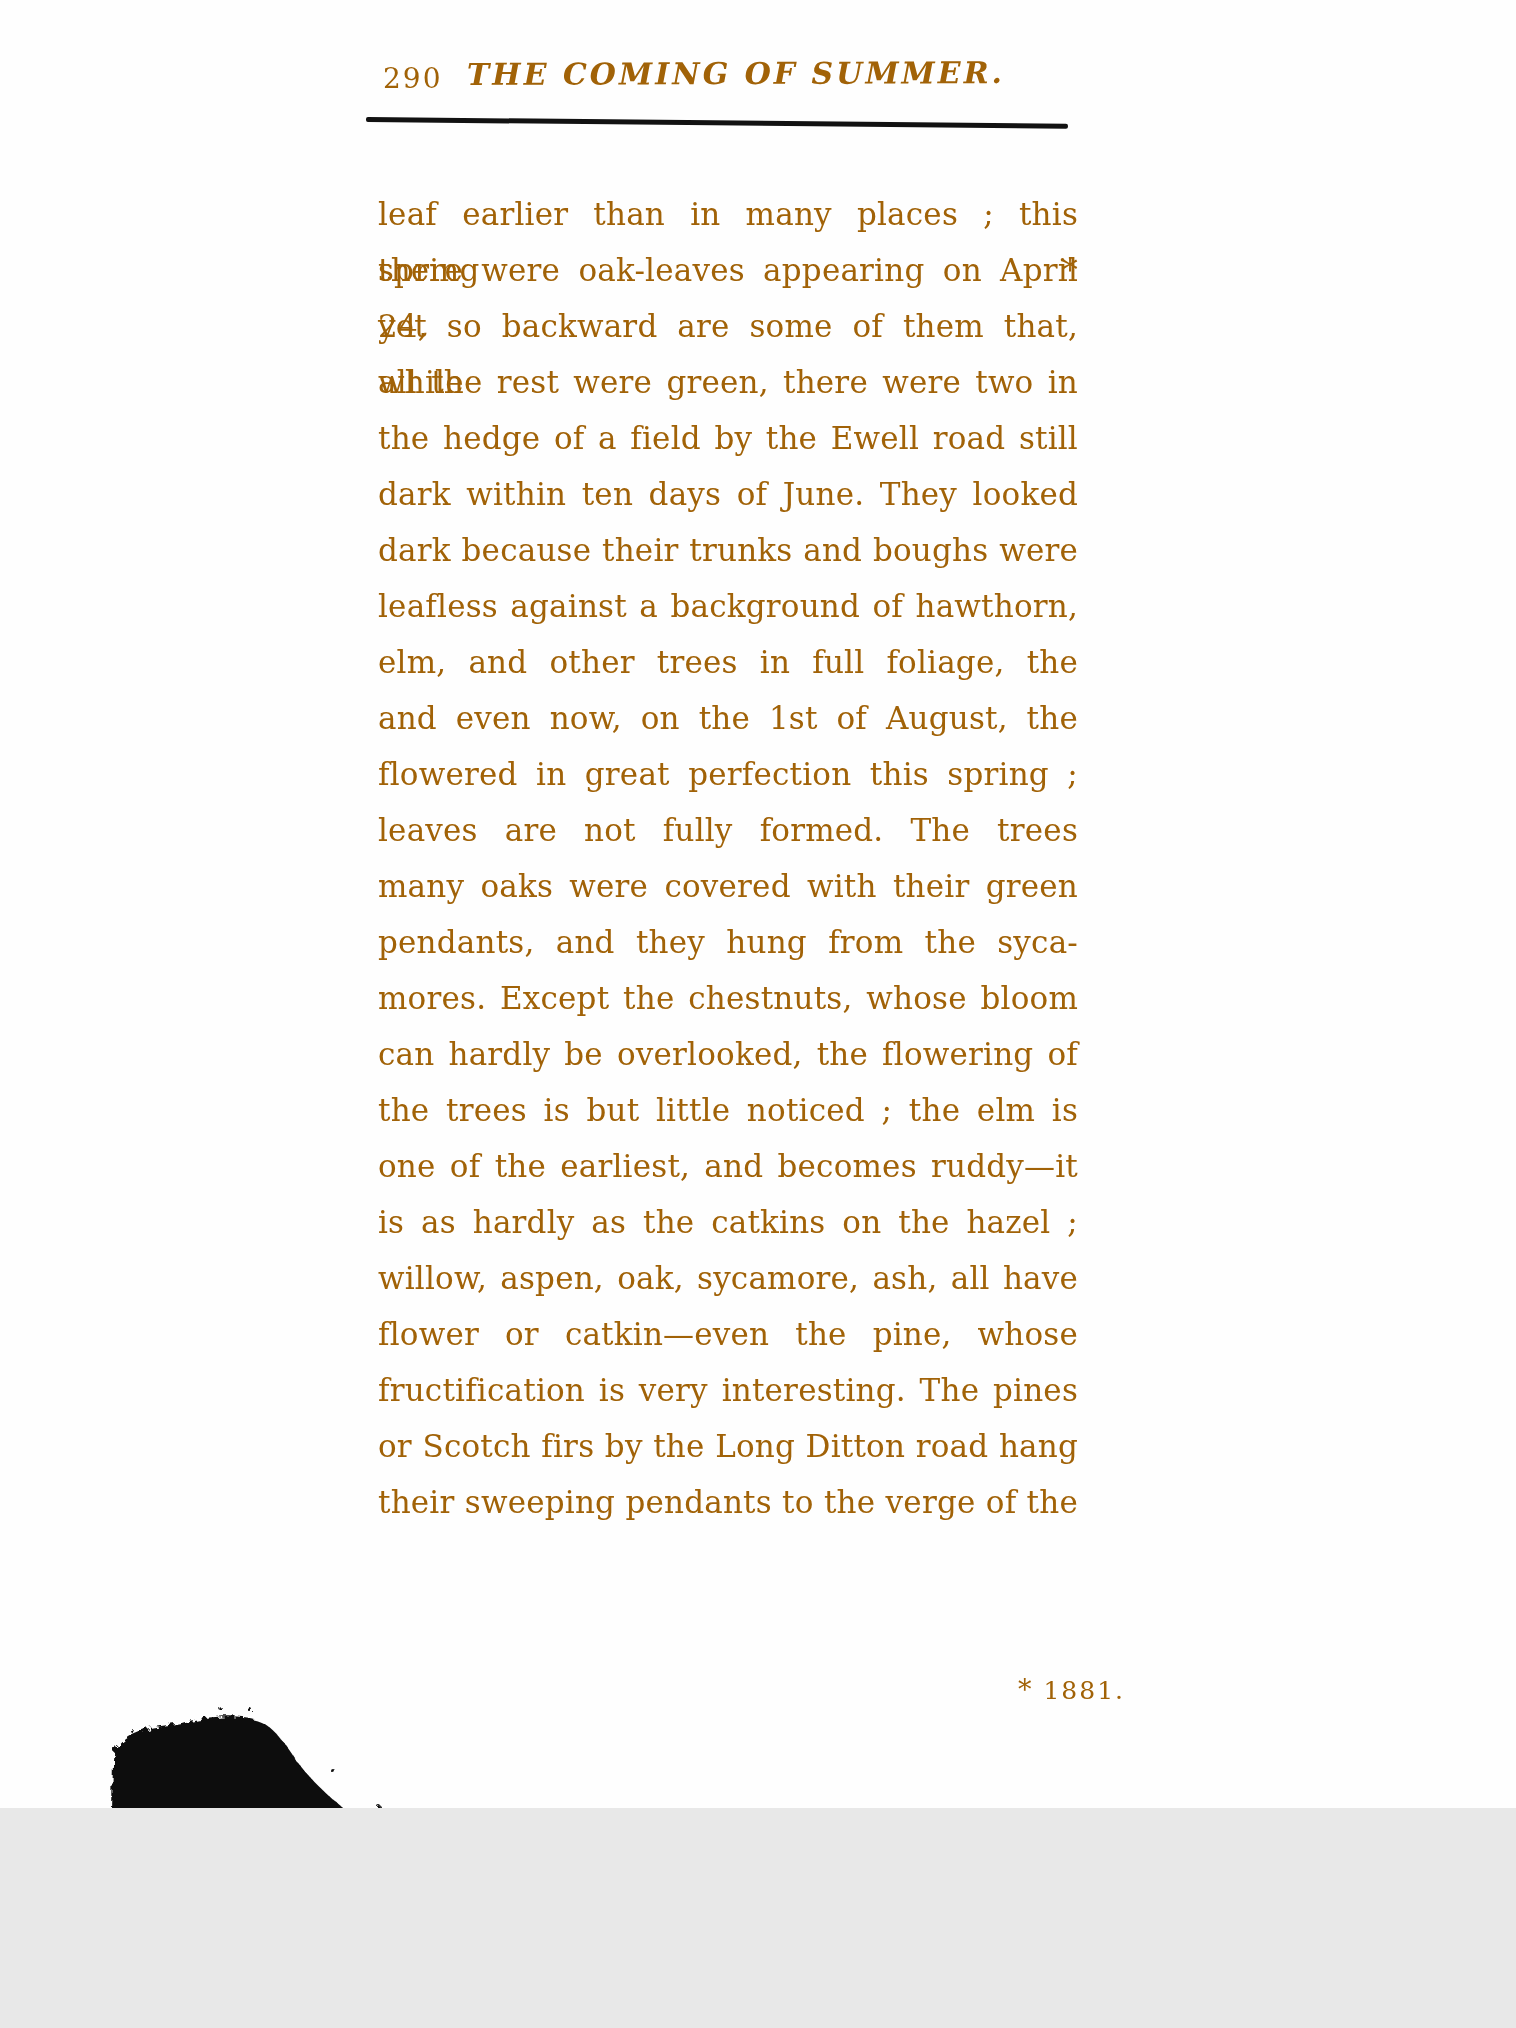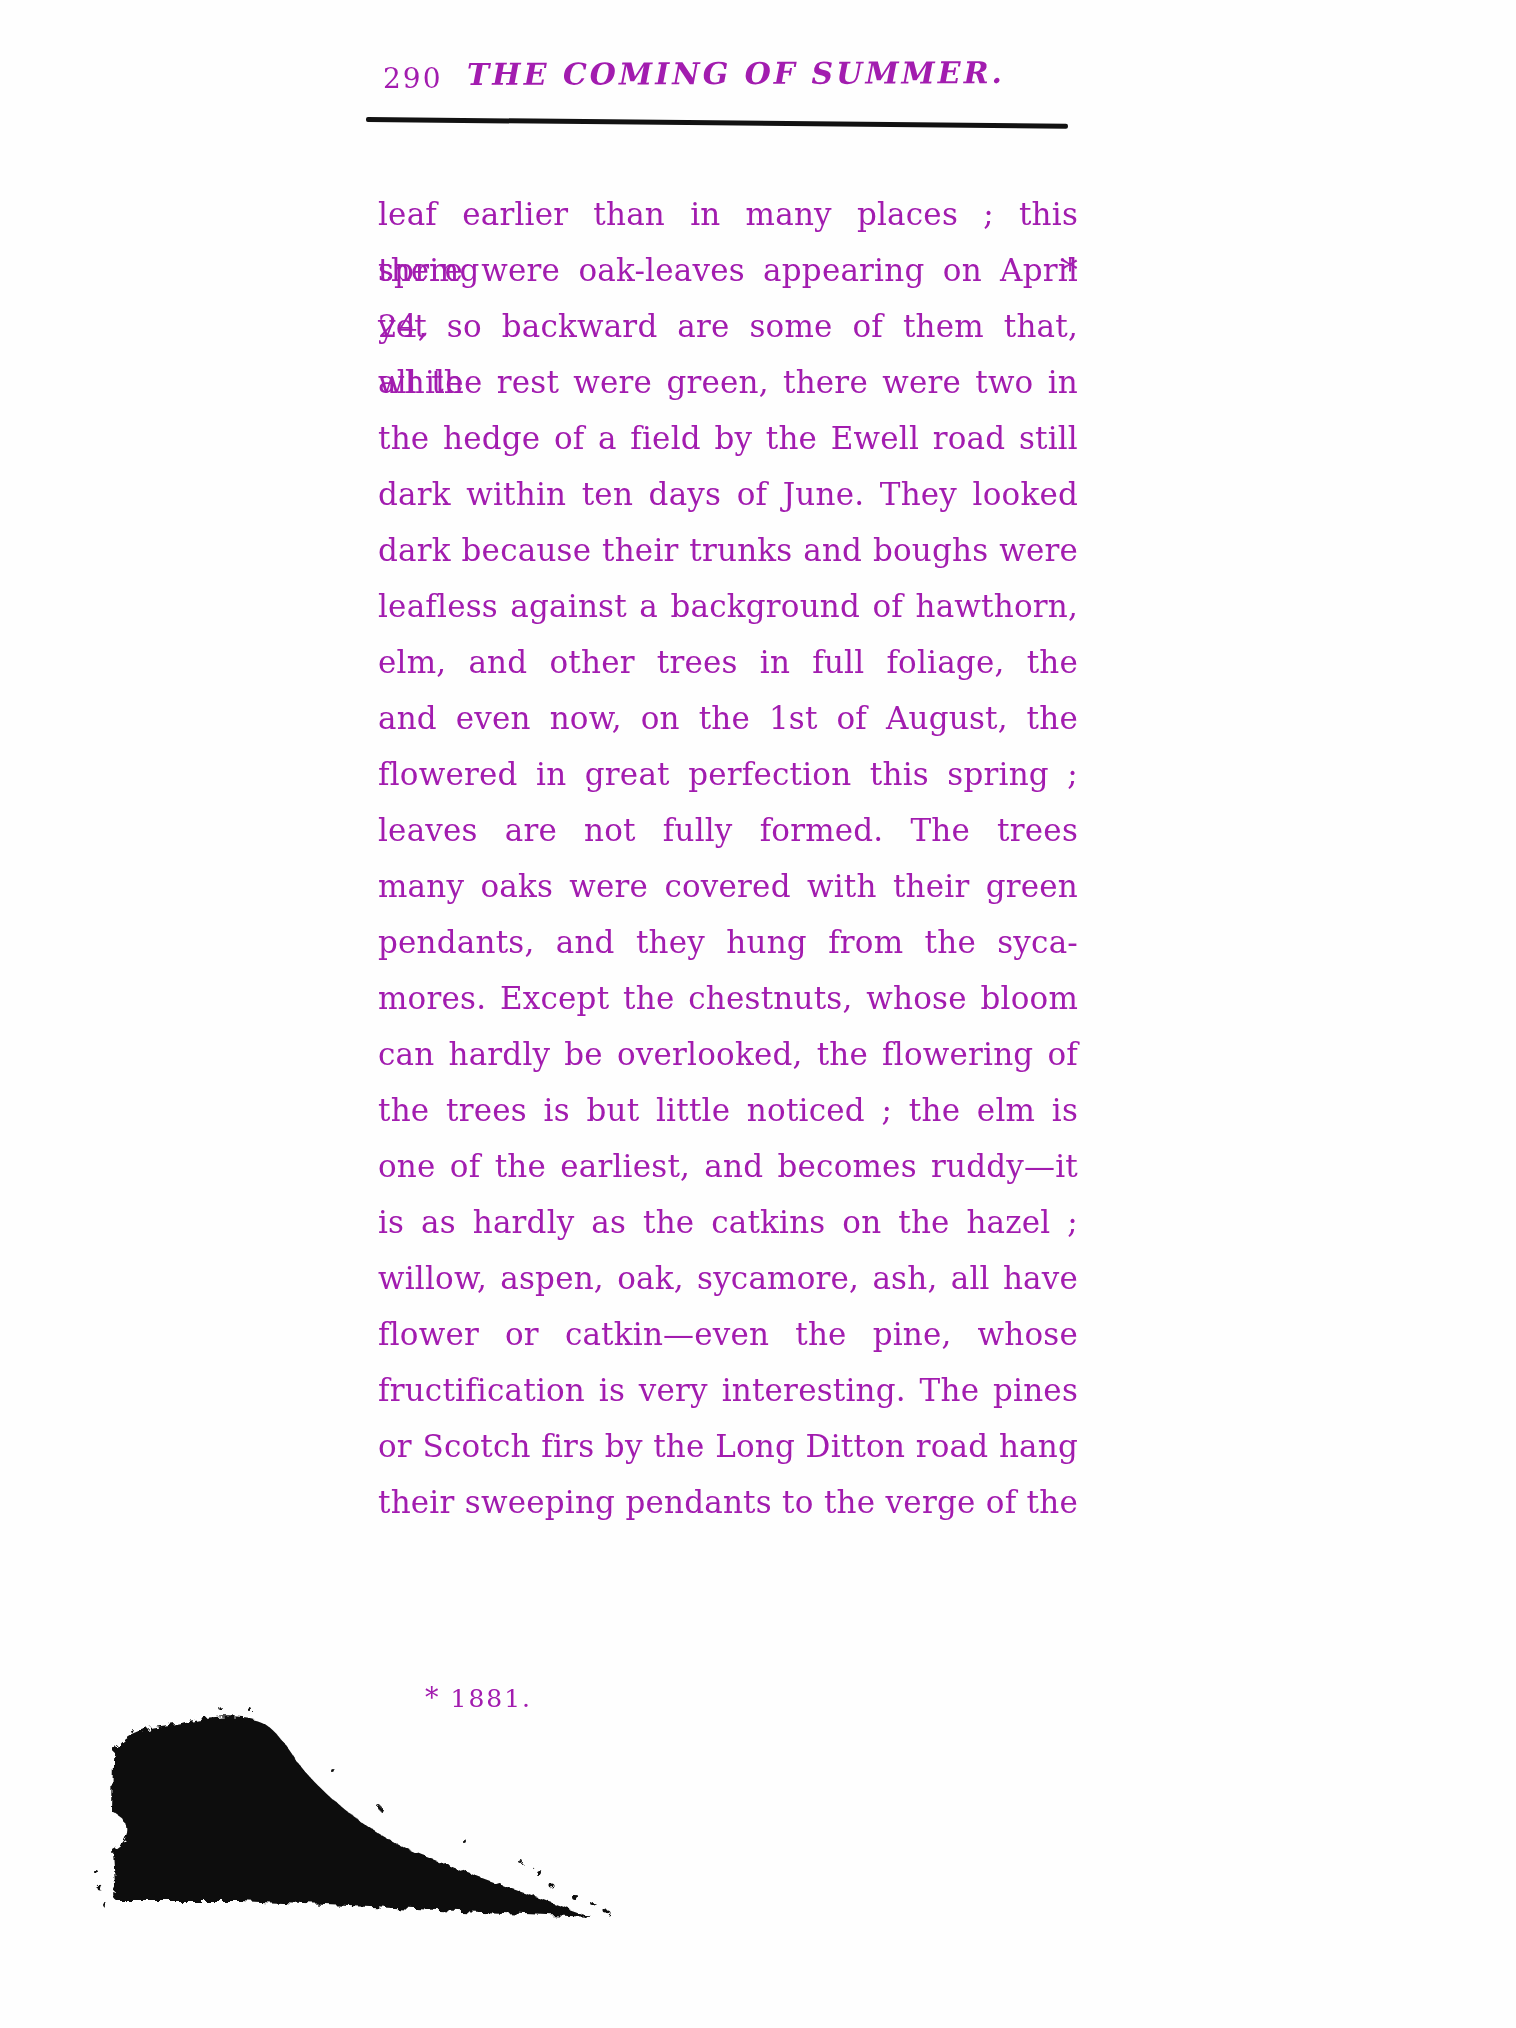--- a/index.html
+++ b/index.html
@@ -1,22 +1,22 @@
 <!DOCTYPE html>
 <html><head>
 <meta charset="utf-8">
 <style>
   html,body{margin:0;padding:0;background:#e8e8e8;}
   .page{
     position:relative;
-    width:1516px;height:2028px;
+    width:1516px;height:1808px;
     background:#fefefe;
     overflow:hidden;
     font-family:"DejaVu Serif", serif;
-    color:#a21caf;
+    color:#a16207;
   }
   .page-number{
     position:absolute;left:383px;top:62px;
     font-size:28px;letter-spacing:2px;
   }
   .running-title{
     position:absolute;left:386px;top:56px;width:700px;
     text-align:center;
     font-style:italic;font-weight:700;
     font-size:30px;letter-spacing:3px;
@@ -36,22 +36,22 @@
   }
   .line{
     height:56px;line-height:56px;
     text-align:justify;
     text-align-last:justify;
     white-space:normal;
     letter-spacing:0.2px;
   }
   .footnote{
     position:absolute;left:425px;top:1674px;width:700px;
-    text-align:left;
-    font-size:25px;letter-spacing:2px;margin-top:8px;
+    text-align:right;
+    font-size:25px;letter-spacing:2px;
   }
   .footnote .marker{font-size:27px;padding-right:10px;}
   .ink-blot{
     position:absolute;left:80px;top:1690px;width:560px;height:280px;
   }
 </style>
 </head>
 <body>
 
 <div class="page">

